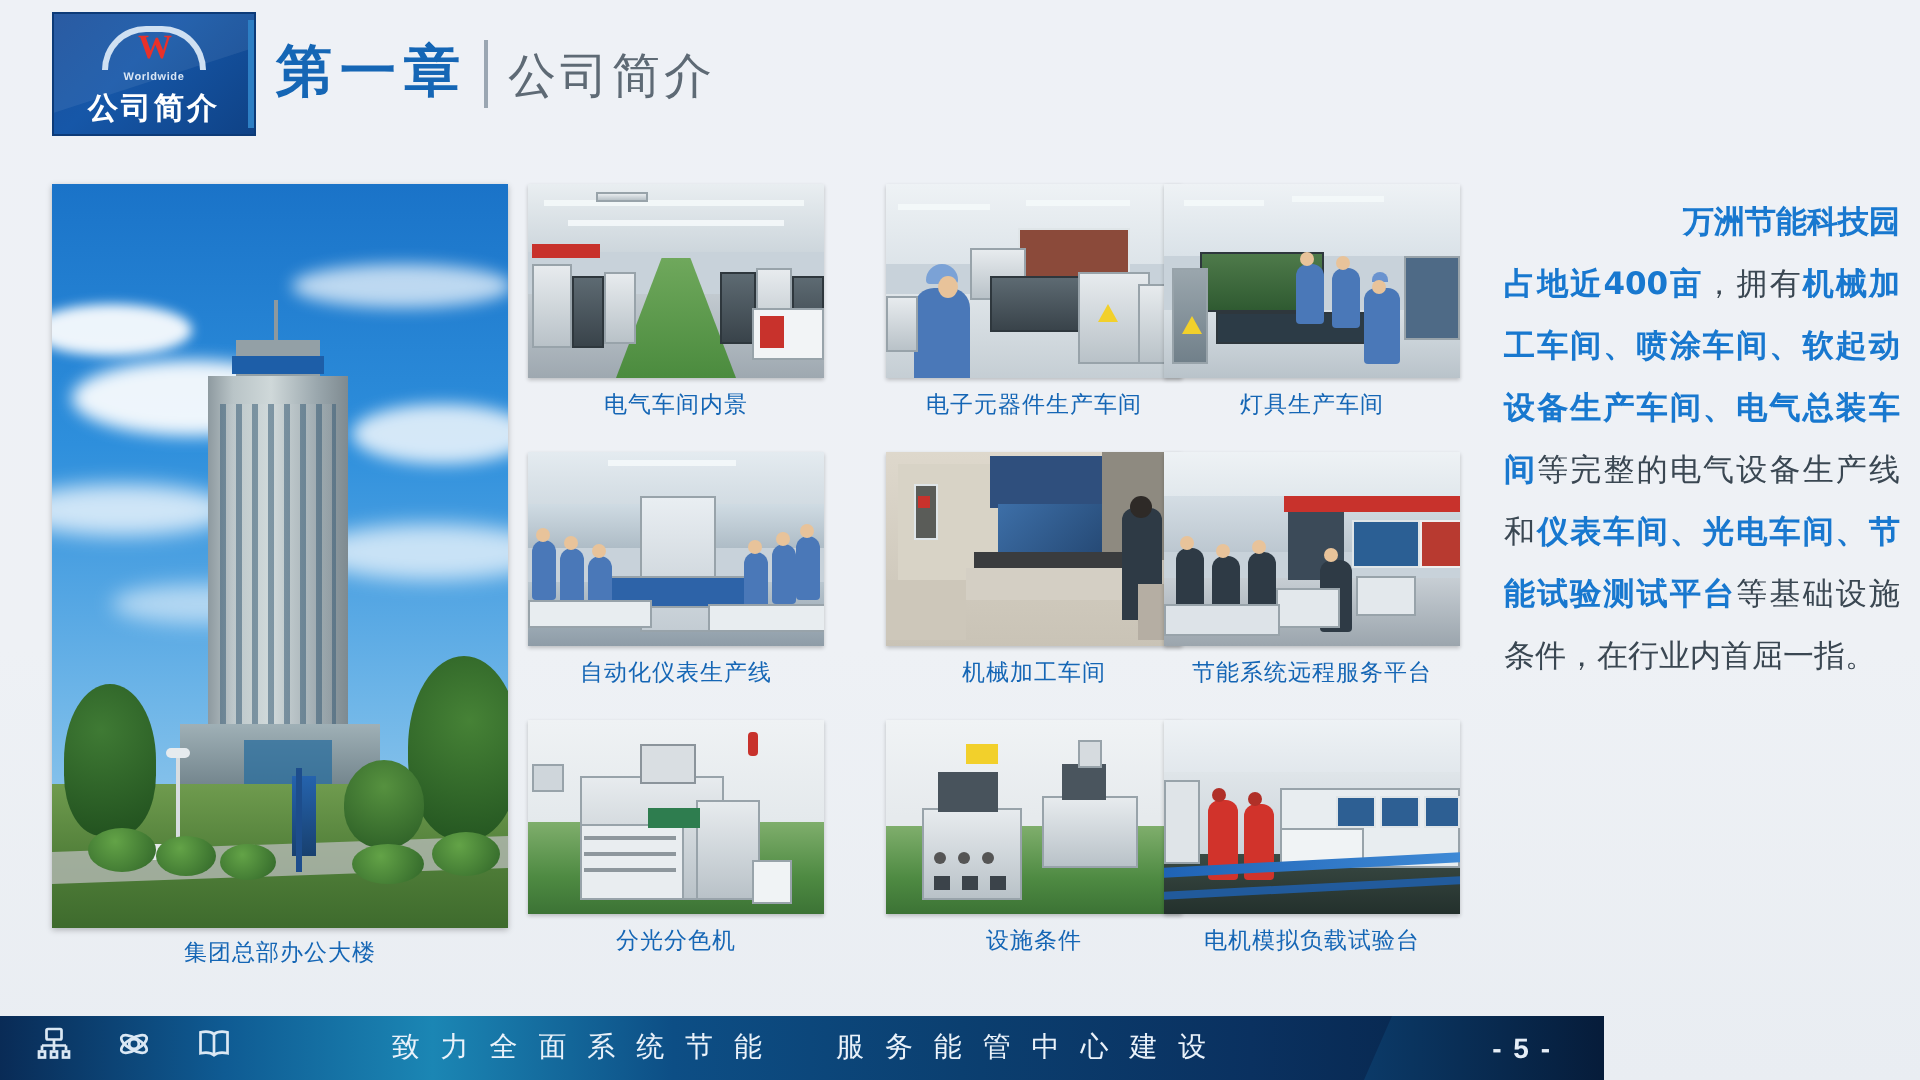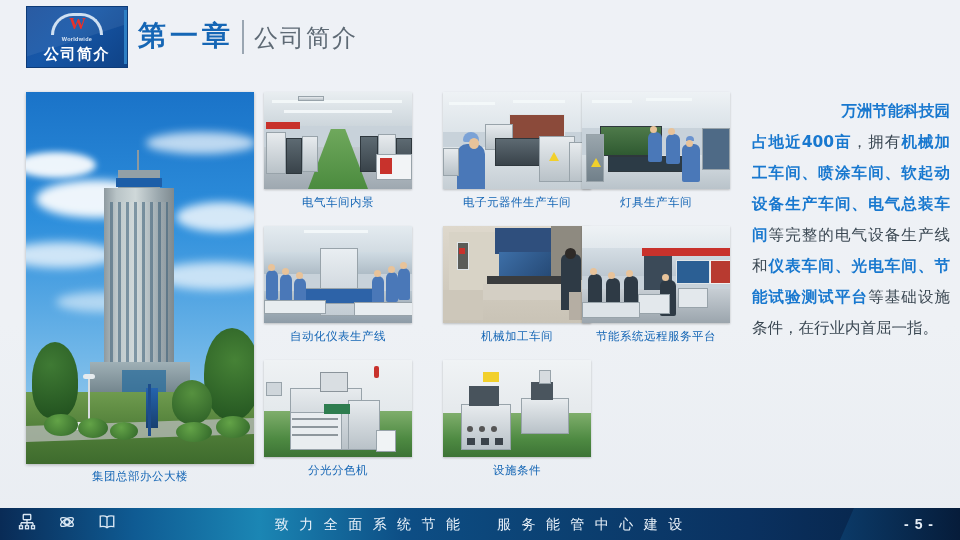--- a/index.html
+++ b/index.html
@@ -163,21 +163,21 @@
   .textcol{
     position:absolute;left:752px;top:96px;width:198px;
     font-size:15.5px;line-height:31px;color:#3a4752;
     font-family:"DejaVu Sans","Liberation Sans",sans-serif;
     text-align:justify;
   }
   .textcol .hl{color:#1878cf;font-weight:bold;}
   .textcol .lead{display:block;text-align:right;color:#1878cf;font-weight:bold;}
 
   
-  .footer{position:absolute;left:0;bottom:0;width:960px;height:32px;
+  .footer{position:absolute;left:0;bottom:0;width:802px;height:32px;
     background:linear-gradient(90deg,#0a2f5c 0%,#0d4f86 16%,#1a7ba8 30%,#0e5288 48%,#0b3c6d 66%,#0a2d57 82%,#072banner 100%);
   }
   .footer-bg{position:absolute;inset:0;background:
      linear-gradient(90deg,#092b56 0%,#0f5b93 14%,#1b86b4 27%,#0d4e85 42%,#0b3f70 60%,#0a3160 78%,#061f3f 100%);}
   .footer-accent{position:absolute;right:0;top:0;width:120px;height:32px;
     background:linear-gradient(90deg,#0b3a68,#061c3a);
     clip-path:polygon(14px 0,100% 0,100% 100%,0 100%);}
   .f-icons{position:absolute;left:18px;top:5px;display:flex;gap:22px;align-items:center;}
   .f-icon{width:18px;height:18px;color:#dbe8f4;display:block;}
   .f-text{position:absolute;left:0;right:0;top:0;height:32px;line-height:32px;text-align:center;
@@ -409,20 +409,40 @@
         <div style="position:absolute;left:24px;top:66px;width:6px;height:6px;border-radius:50%;background:#555;"></div>
         <div style="position:absolute;left:36px;top:66px;width:6px;height:6px;border-radius:50%;background:#555;"></div>
         <div style="position:absolute;left:48px;top:66px;width:6px;height:6px;border-radius:50%;background:#555;"></div>
         <div style="position:absolute;left:24px;top:78px;width:8px;height:7px;background:#3b434a;"></div>
         <div style="position:absolute;left:38px;top:78px;width:8px;height:7px;background:#3b434a;"></div>
         <div style="position:absolute;left:52px;top:78px;width:8px;height:7px;background:#3b434a;"></div>
       </div>
       <div class="caption cap">设施条件</div>
     </div>
 
+    <div class="cell col2 row2">
+      <div class="ph">
+        <div class="fl-ceiling" style="background:linear-gradient(180deg,#eef2f5,#e0e6eb);height:30px;"></div>
+        <div style="position:absolute;left:0;right:0;top:26px;bottom:30px;background:linear-gradient(180deg,#dfe5e9,#ccd4da);"></div>
+        <div class="fl-floor" style="background:linear-gradient(180deg,#3a4a44,#23302c);height:30px;"></div>
+        <div class="mach" style="left:58px;top:34px;width:88px;height:38px;background:#e8edf0;"></div>
+        <div class="screen" style="left:86px;top:38px;width:18px;height:14px;background:#2d5f93;"></div>
+        <div class="screen" style="left:108px;top:38px;width:18px;height:14px;background:#2d5f93;"></div>
+        <div class="screen" style="left:130px;top:38px;width:16px;height:14px;background:#2d5f93;"></div>
+        <div class="mach" style="left:58px;top:54px;width:40px;height:18px;background:#f0f3f5;"></div>
+        <div class="person red-suit" style="left:22px;top:40px;width:15px;height:40px;"></div>
+        <div class="head" style="left:24px;top:34px;background:#b03028;"></div>
+        <div class="person red-suit" style="left:40px;top:42px;width:15px;height:38px;"></div>
+        <div class="head" style="left:42px;top:36px;background:#b03028;"></div>
+        <div style="position:absolute;left:0;right:0;top:70px;height:5px;background:linear-gradient(90deg,#1f63b5,#3f8ad6);transform:skewY(-3deg);"></div>
+        <div style="position:absolute;left:0;right:0;top:82px;height:4px;background:#1f63b5;transform:skewY(-3deg);opacity:.8;"></div>
+        <div class="mach" style="left:0px;top:30px;width:16px;height:40px;background:#dfe4e8;"></div>
+      </div>
+      <div class="caption cap">电机模拟负载试验台</div>
+    </div>
   </div>
 
   <div class="textcol">
     <span class="lead">万洲节能科技园</span><span class="hl">占地近400亩</span><span>，拥有</span><span class="hl">机械加工车间、喷涂车间、软起动设备生产车间、电气总装车间</span><span>等完整的电气设备生产线和</span><span class="hl">仪表车间、光电车间、节能试验测试平台</span><span>等基础设施条件，在行业内首屈一指。</span>
   </div>
 
   <div class="footer">
     <div class="footer-bg"></div>
     <div class="footer-accent"></div>
 

